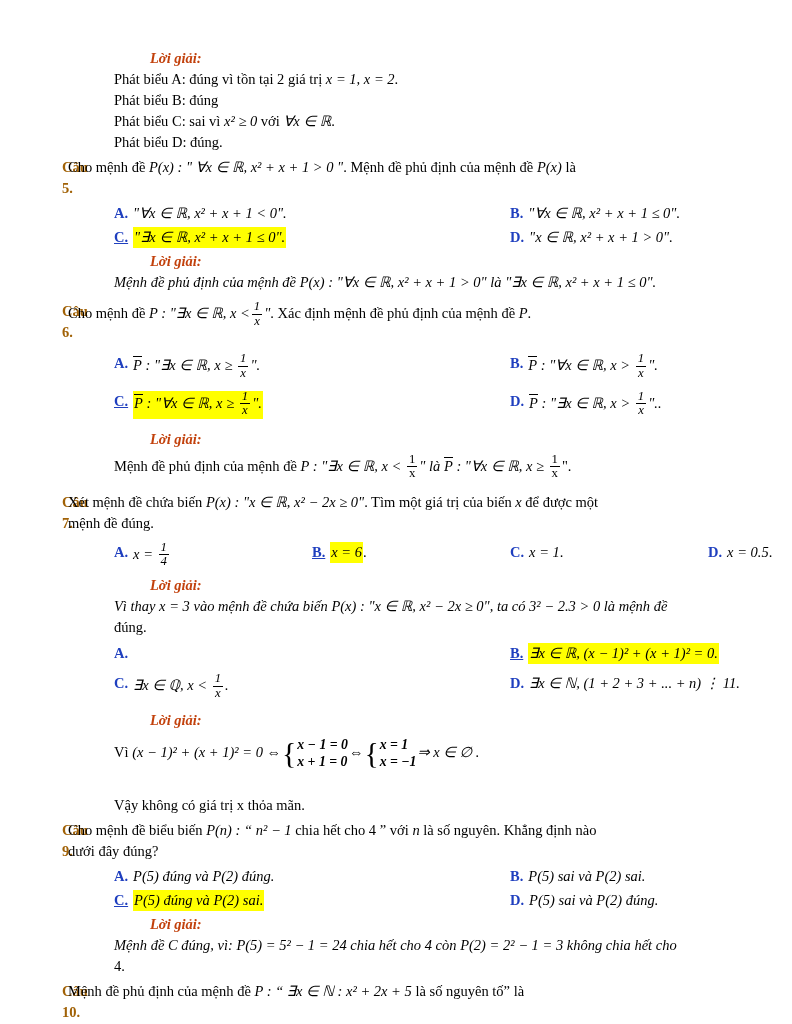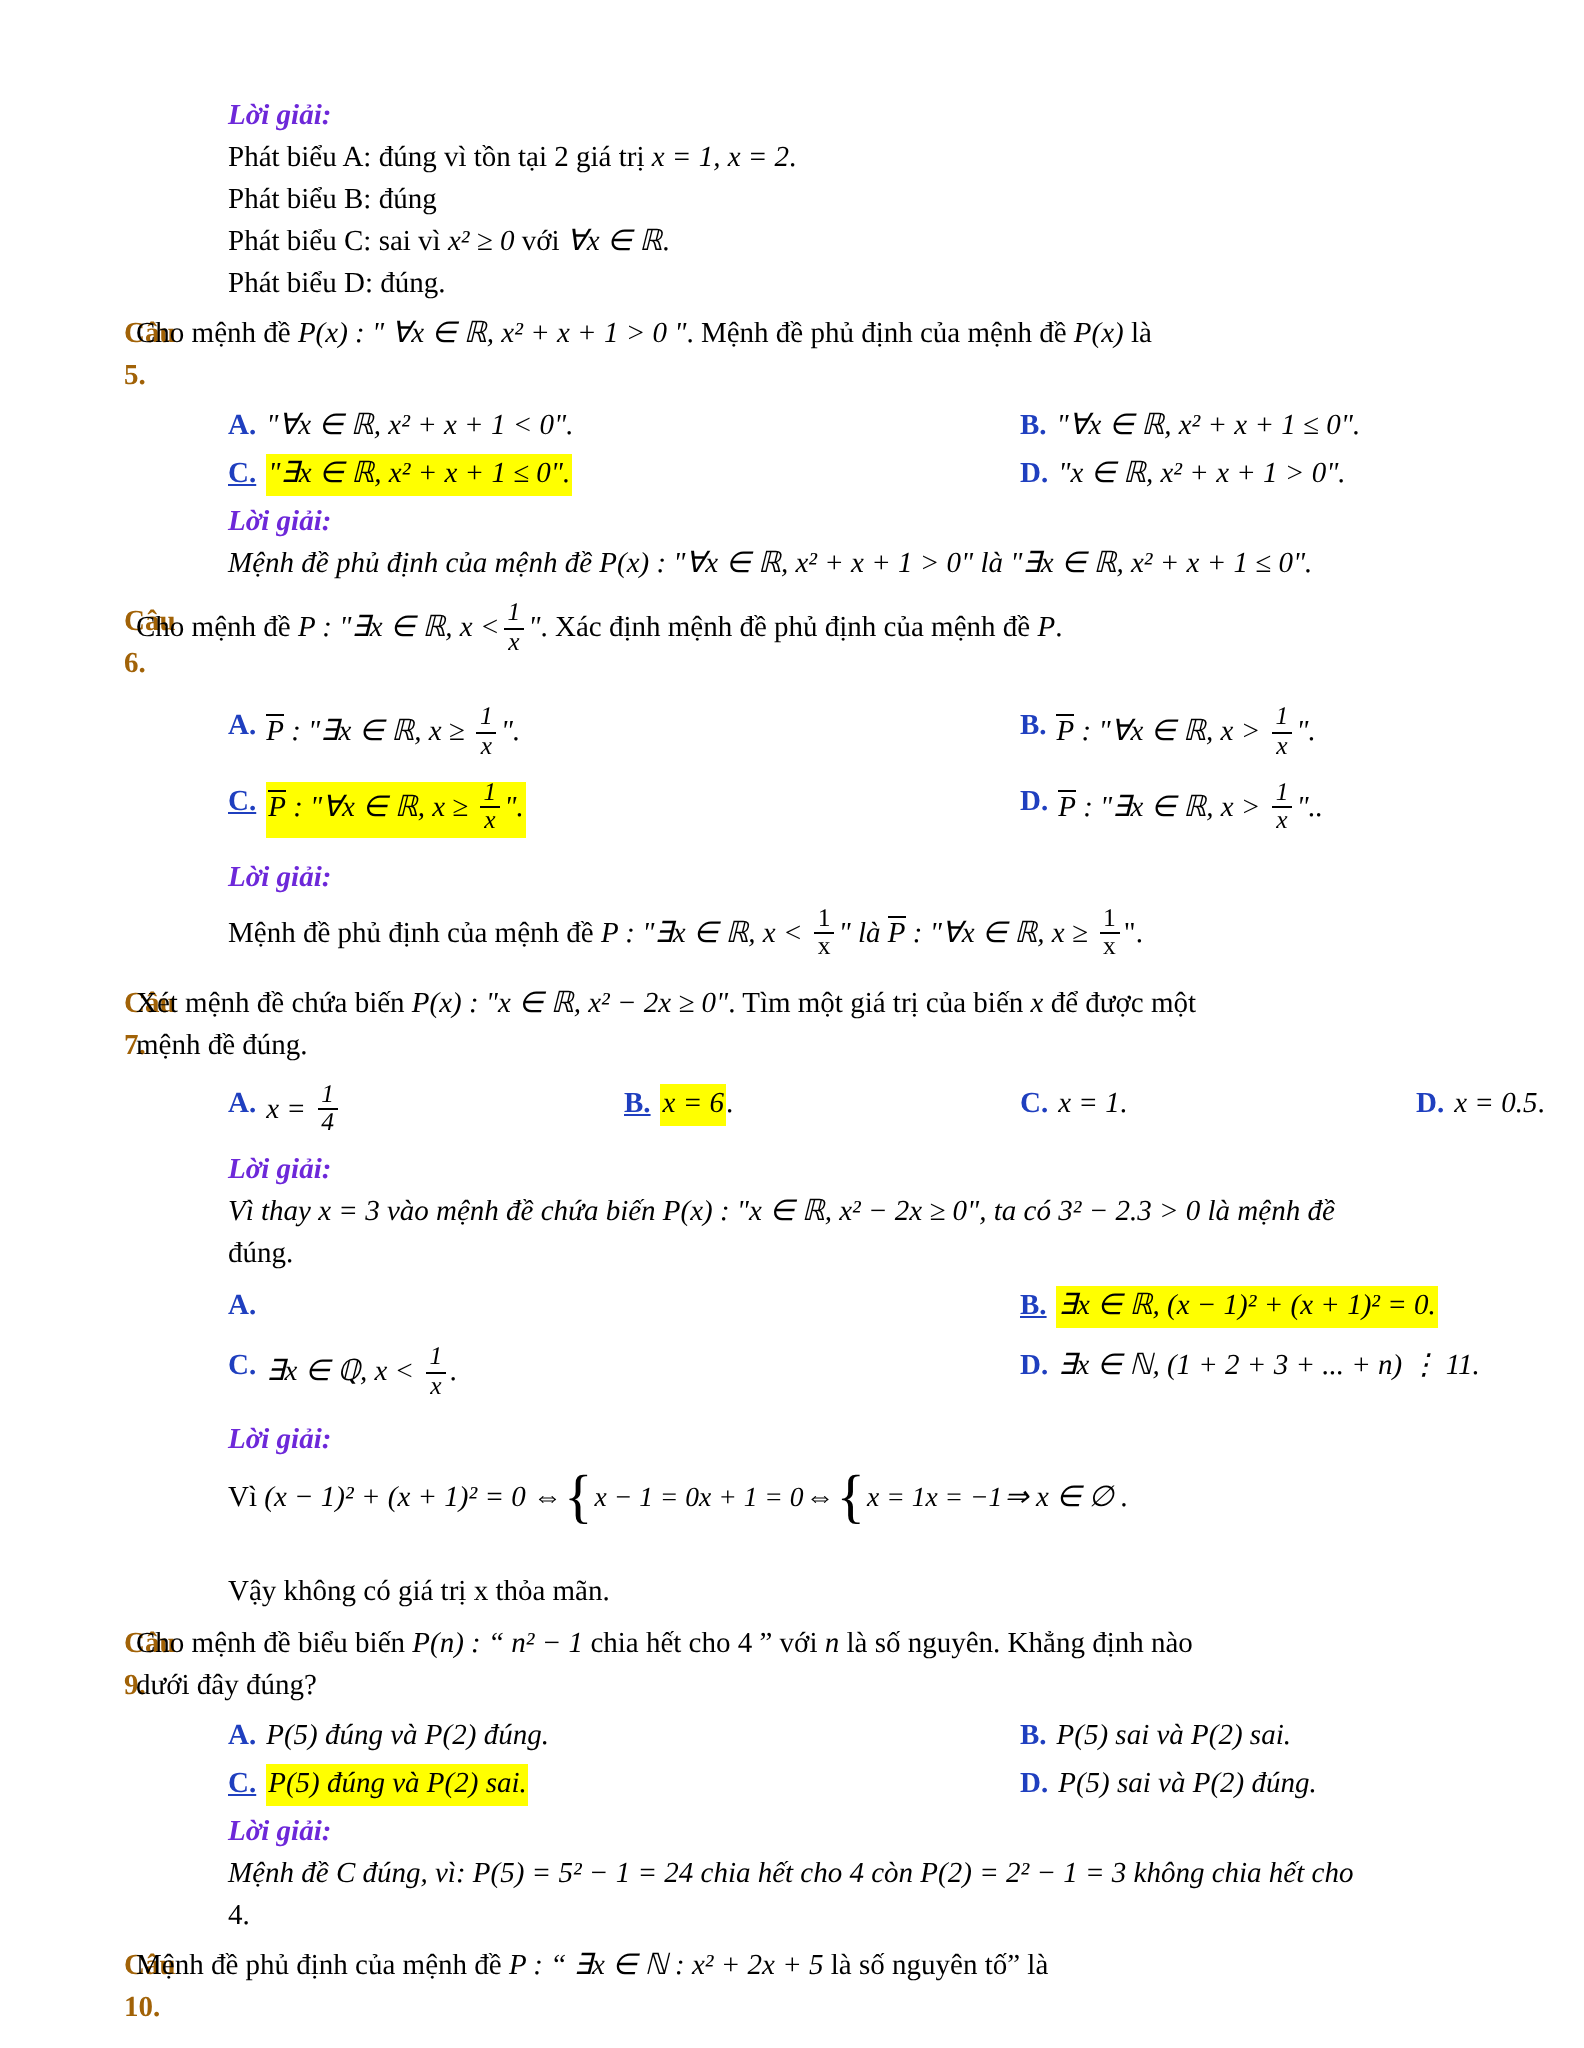--- a/index.html
+++ b/index.html
@@ -41,23 +41,24 @@
     flex: 1 1 auto;
     padding-right: 21px;
     line-height: 1.45;
   }
   .indent {
     padding-left: 114px;
     padding-right: 52px;
     line-height: 1.45;
   }
   .loigiai {
-    color: #6d28d9;
+    color: #c2410c;
     font-style: italic;
     font-weight: bold;
+    margin-left: 36px;
   }
   .opts {
     display: flex;
     width: 100%;
   }
   .opt {
     flex: 1 1 50%;
     display: flex;
     align-items: flex-start;
   }
@@ -93,24 +94,25 @@
     vertical-align: middle;
     margin: 0 1px;
   }
   .sysbrace .brace {
     font-size: 2.05em;
     line-height: 0.85;
     font-family: "Liberation Serif", serif;
   }
   .sysbrace .rows {
     display: inline-flex;
-    flex-direction: row;
+    flex-direction: column;
     font-size: 0.95em;
     line-height: 1.22;
     padding-left: 1px;
+    font-weight: bold;
   }
 </style>
 </head>
 <body>
 
 <div class="page">
 
   <div style="height:48px"></div>
   <div class="indent loigiai">Lời giải:</div>
   <div class="indent">

